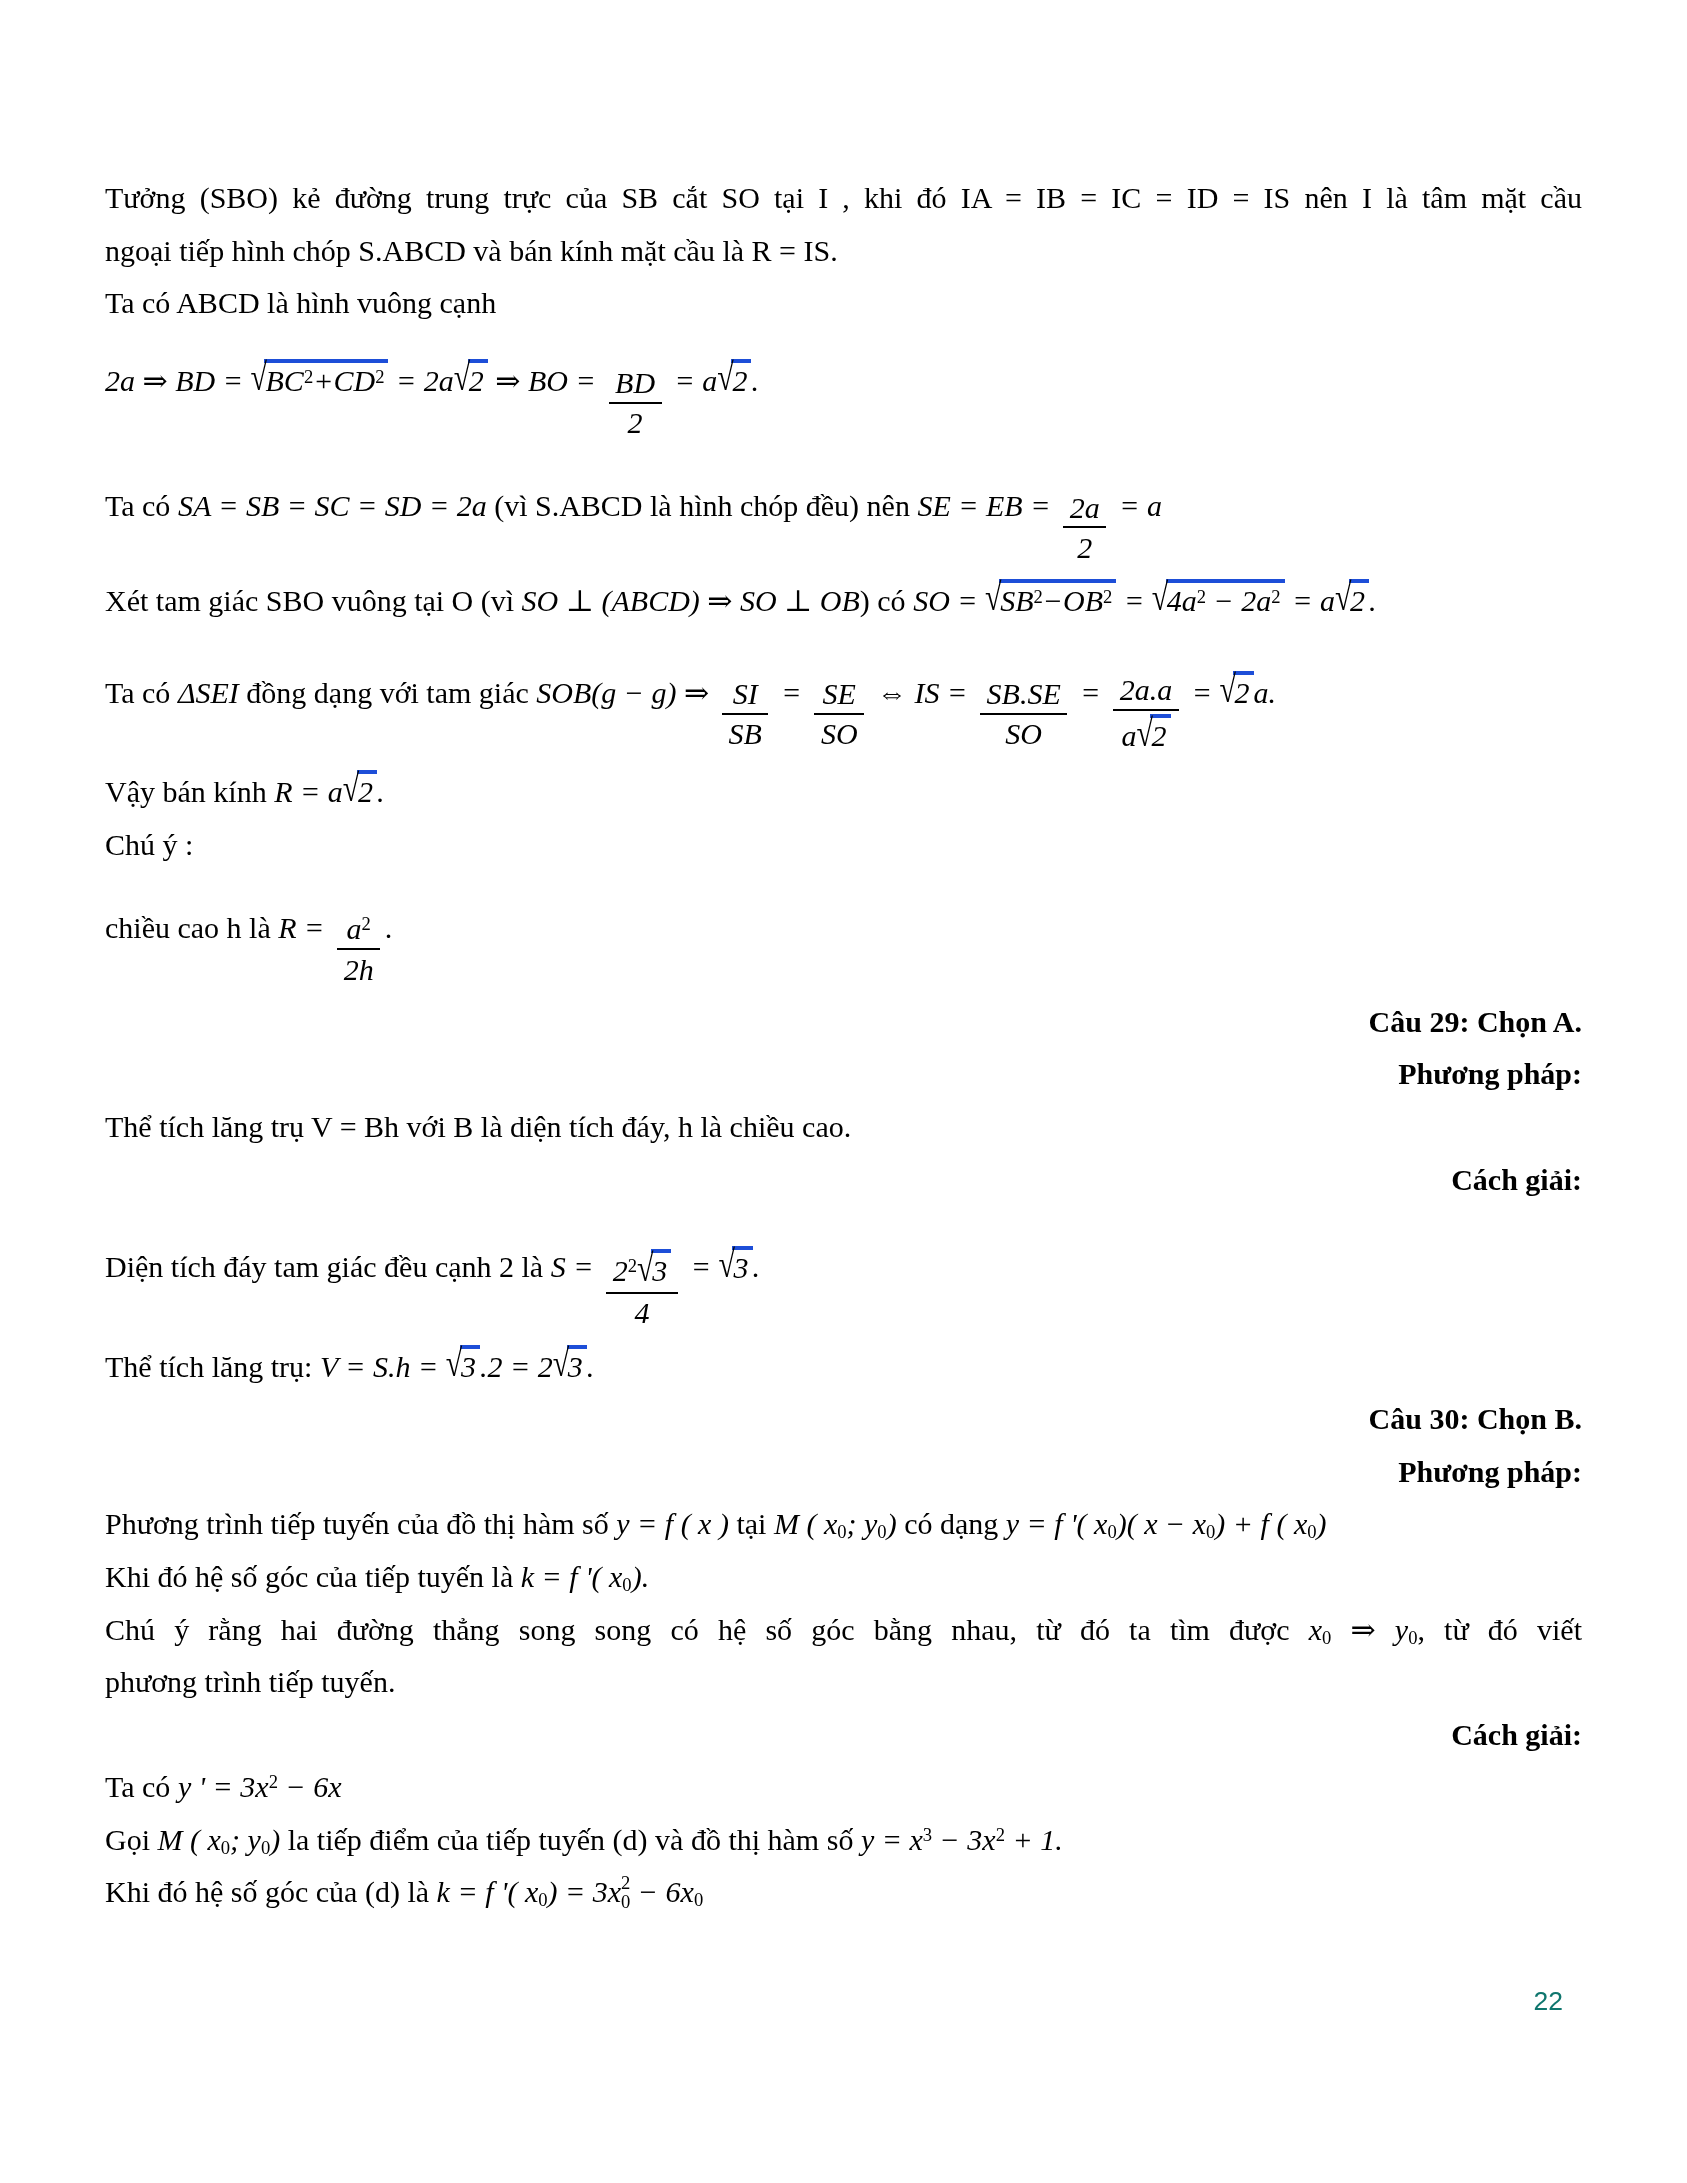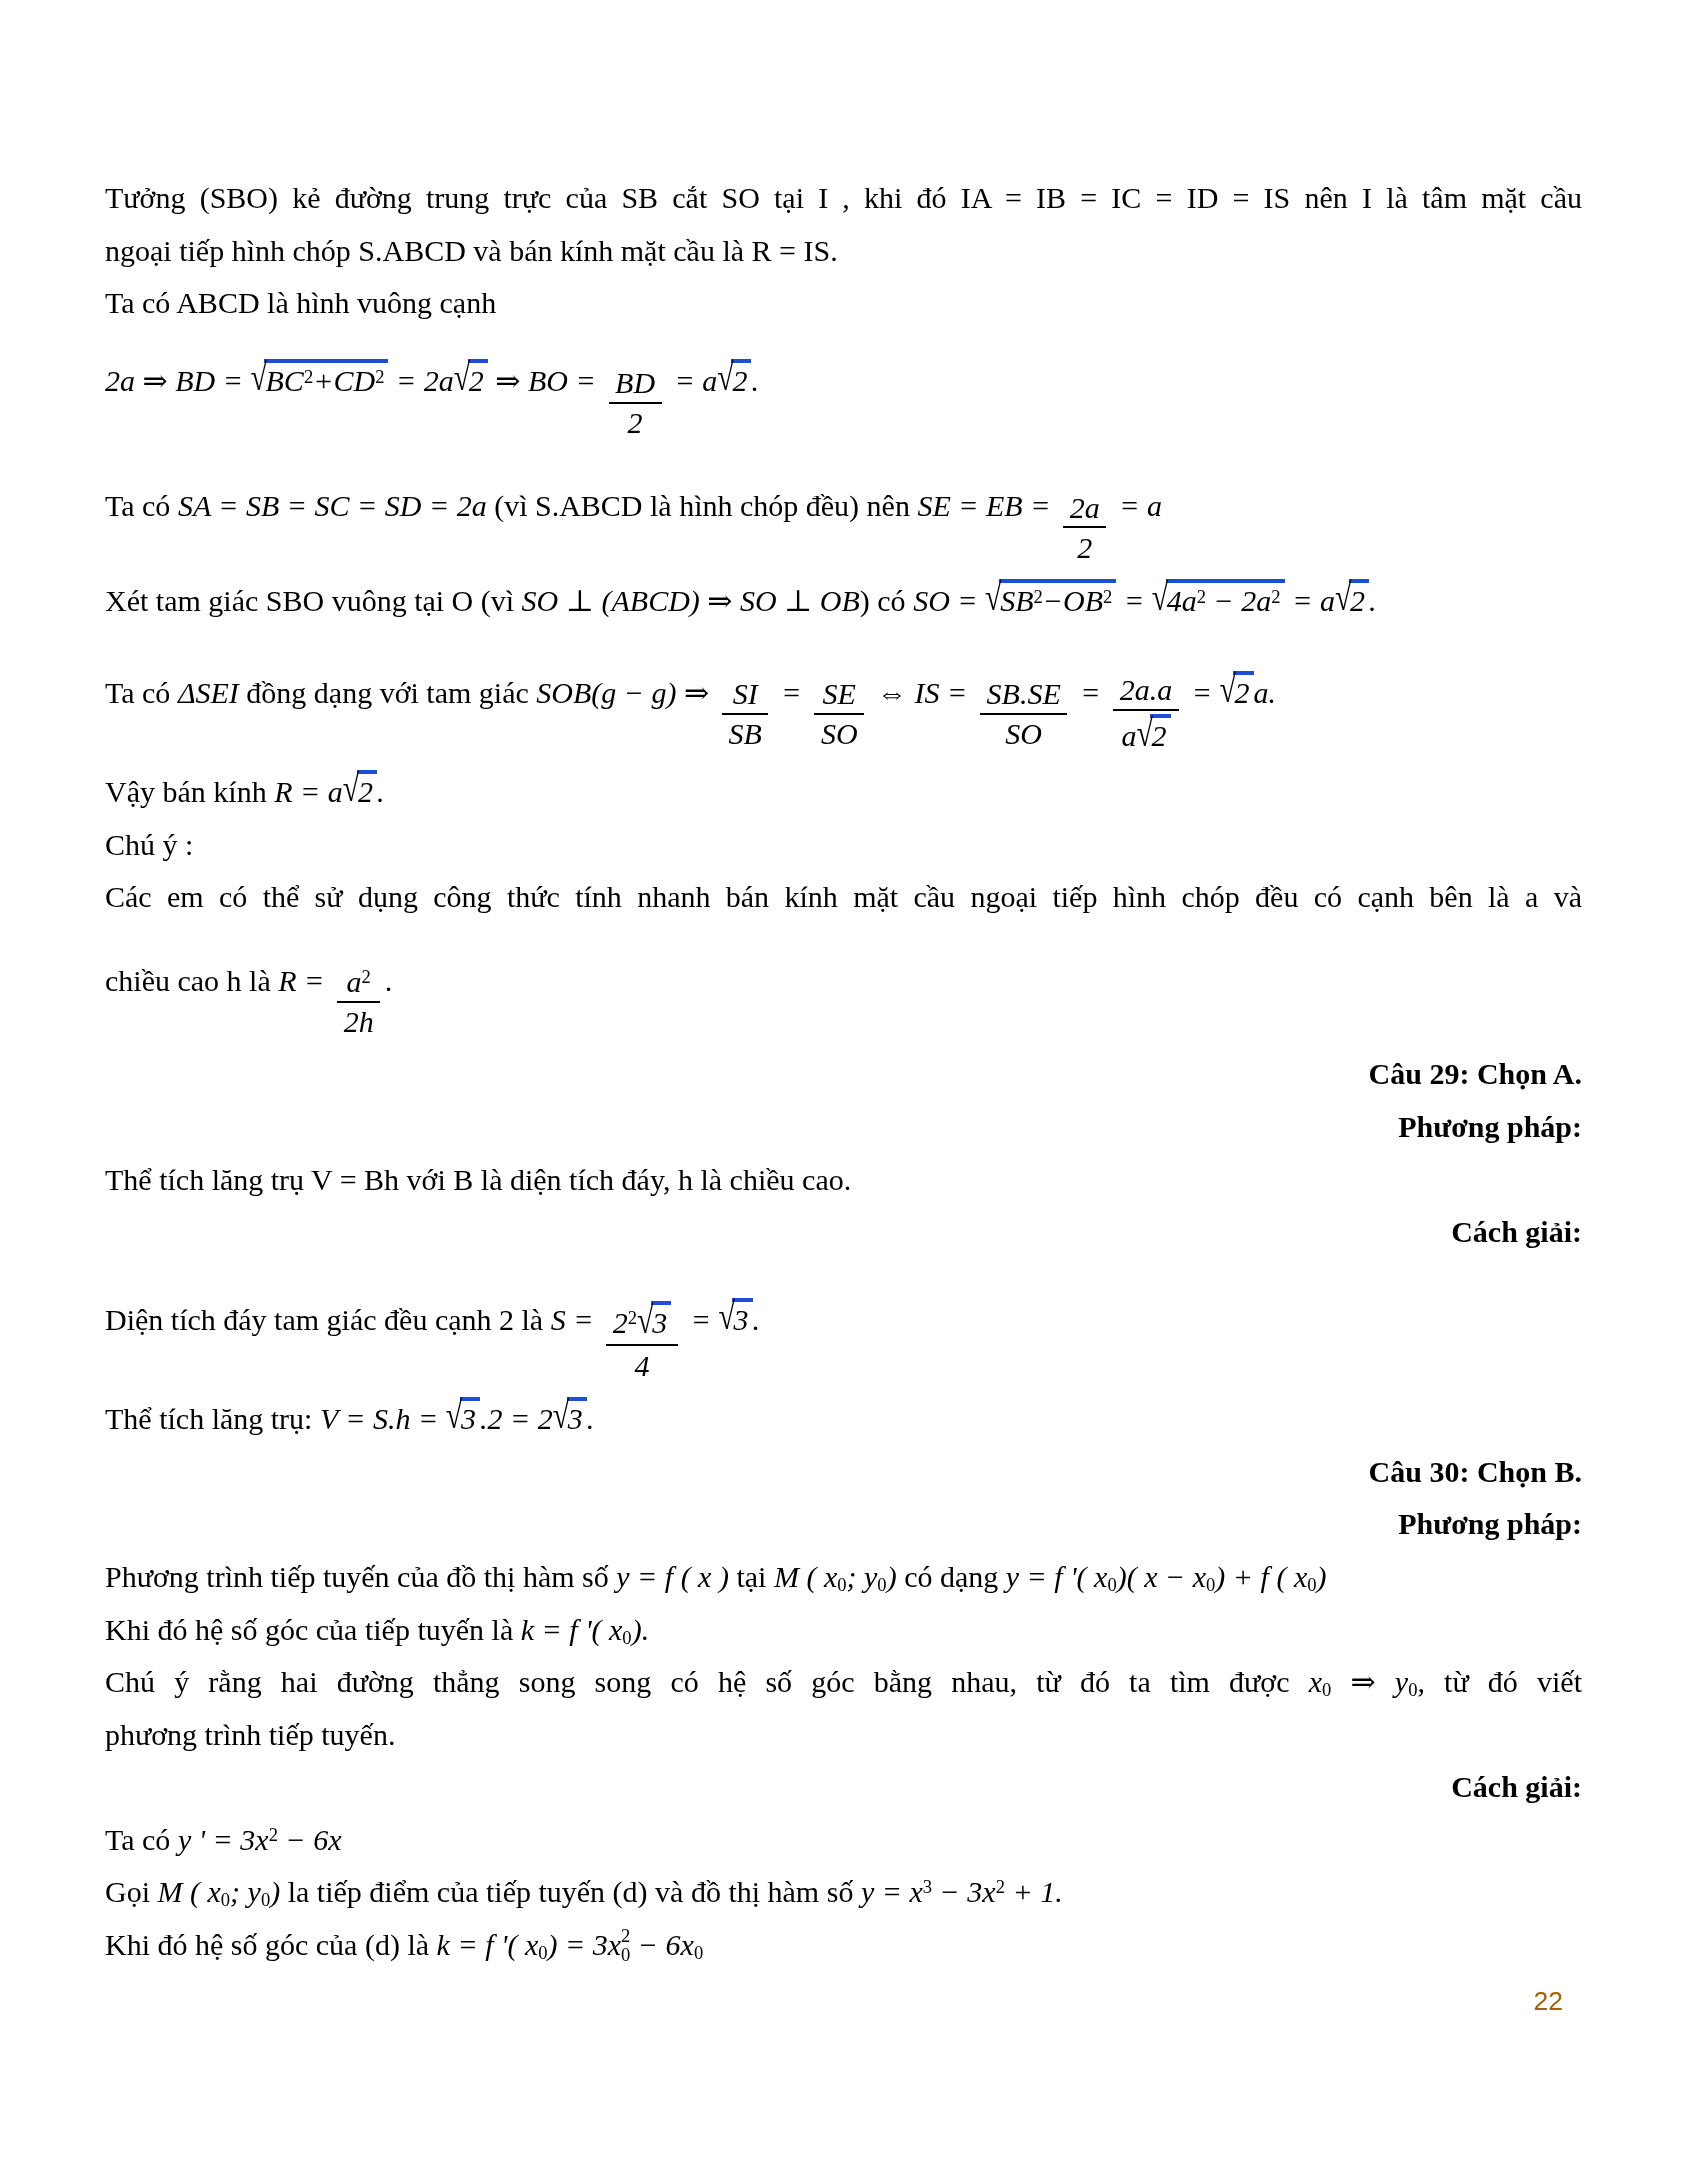--- a/index.html
+++ b/index.html
@@ -17,21 +17,21 @@
   .frac{display:inline-block;vertical-align:middle;text-align:center;line-height:1.05;margin:0 5.3px;}
   .fn{display:block;border-bottom:2px solid #000;padding:1.3px 6.6px 3.3px;margin-top:36px;}
   .fd{display:block;padding:3.3px 6.6px 1.3px;}
   .sqrt{display:inline-block;white-space:nowrap;}
   .rs{display:inline-block;font-style:normal;transform:scaleY(1.28);transform-origin:50% 82%;}
   .rb{display:inline-block;border-top:4px solid #1d4ed8;line-height:1.2;padding:0 4px 0 1.3px;margin-left:-2.6px;}
   .rb sup{vertical-align:0.42em;}
   .ss{display:inline-block;vertical-align:-0.32em;font-size:0.62em;line-height:1.05;text-align:left;font-style:normal;}
   .sst,.ssb{display:block;}
   .pagenum{position:absolute;top:1986px;right:124px;font-family:"Liberation Sans","DejaVu Sans",sans-serif;
-           font-size:26.5px;color:#a16207;}
+           font-size:26.5px;color:#0f766e;}
 </style>
 </head>
 <body>
 
 <div class="doc">
 
   <div class="line just"><span class="t">Tưởng (SBO) kẻ đường trung trực của SB cắt SO tại I , khi đó IA = IB = IC = ID = IS nên I là tâm mặt cầu</span></div>
   <div class="line"><span class="t">ngoại tiếp hình chóp S.ABCD và bán kính mặt cầu là R = IS.</span></div>
   <div class="line" style="margin-bottom:4px;"><span class="t">Ta có ABCD là hình vuông cạnh</span></div>
 
@@ -80,21 +80,20 @@
     <span class="m">=</span>
     <span class="sqrt"><span class="rs">√</span><span class="rb m">2</span></span><span class="m">a.</span>
   </div>
 
   <div class="line">
     <span class="t">Vậy bán kính</span>
     <span class="m">R = a</span><span class="sqrt"><span class="rs">√</span><span class="rb m">2</span></span><span class="m">.</span>
   </div>
 
   <div class="line"><span class="t">Chú ý :</span></div>
-  <div class="line just"><span class="t">Các em có thể sử dụng công thức tính nhanh bán kính mặt cầu ngoại tiếp hình chóp đều có cạnh bên là a và</span></div>
 
   <div class="line fline">
     <span class="t">chiều cao h là</span>
     <span class="m">R =</span>
     <span class="frac"><span class="fn"><span class="m">a</span><sup>2</sup></span><span class="fd m">2h</span></span><span class="m">.</span>
   </div>
 
   <div class="line bold"><span>Câu 29: Chọn A.</span></div>
   <div class="line bold"><span>Phương pháp:</span></div>
   <div class="line"><span class="t">Thể tích lăng trụ V = Bh với B là diện tích đáy, h là chiều cao.</span></div>

